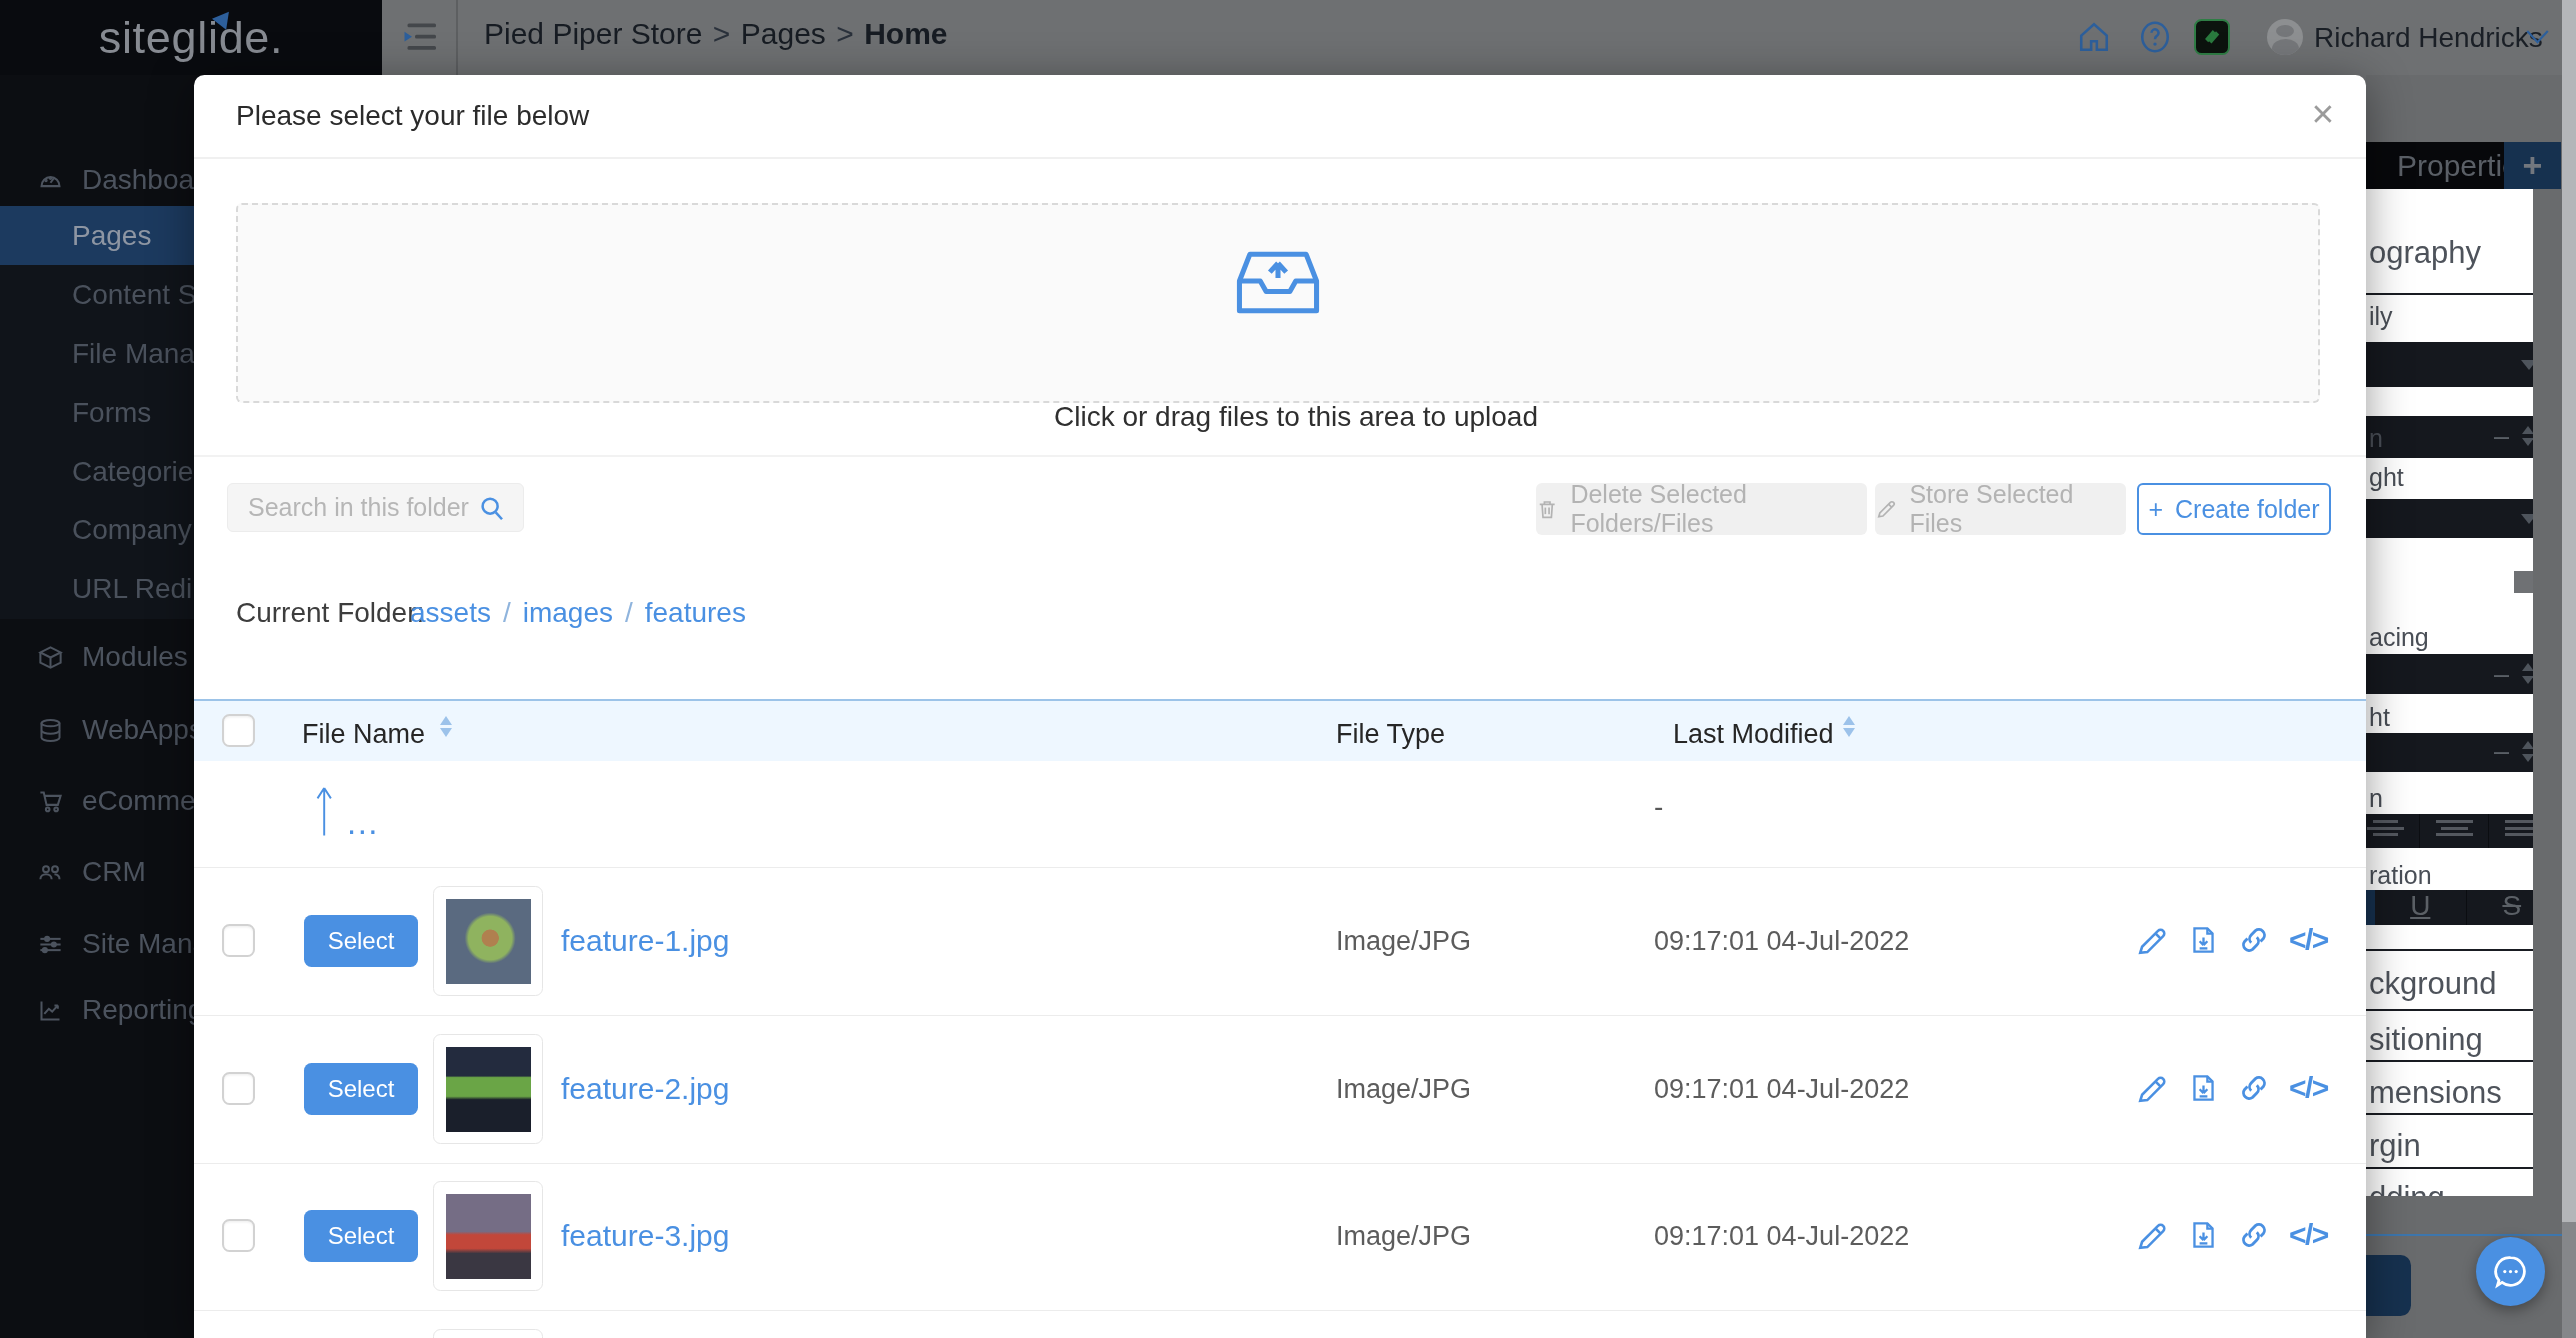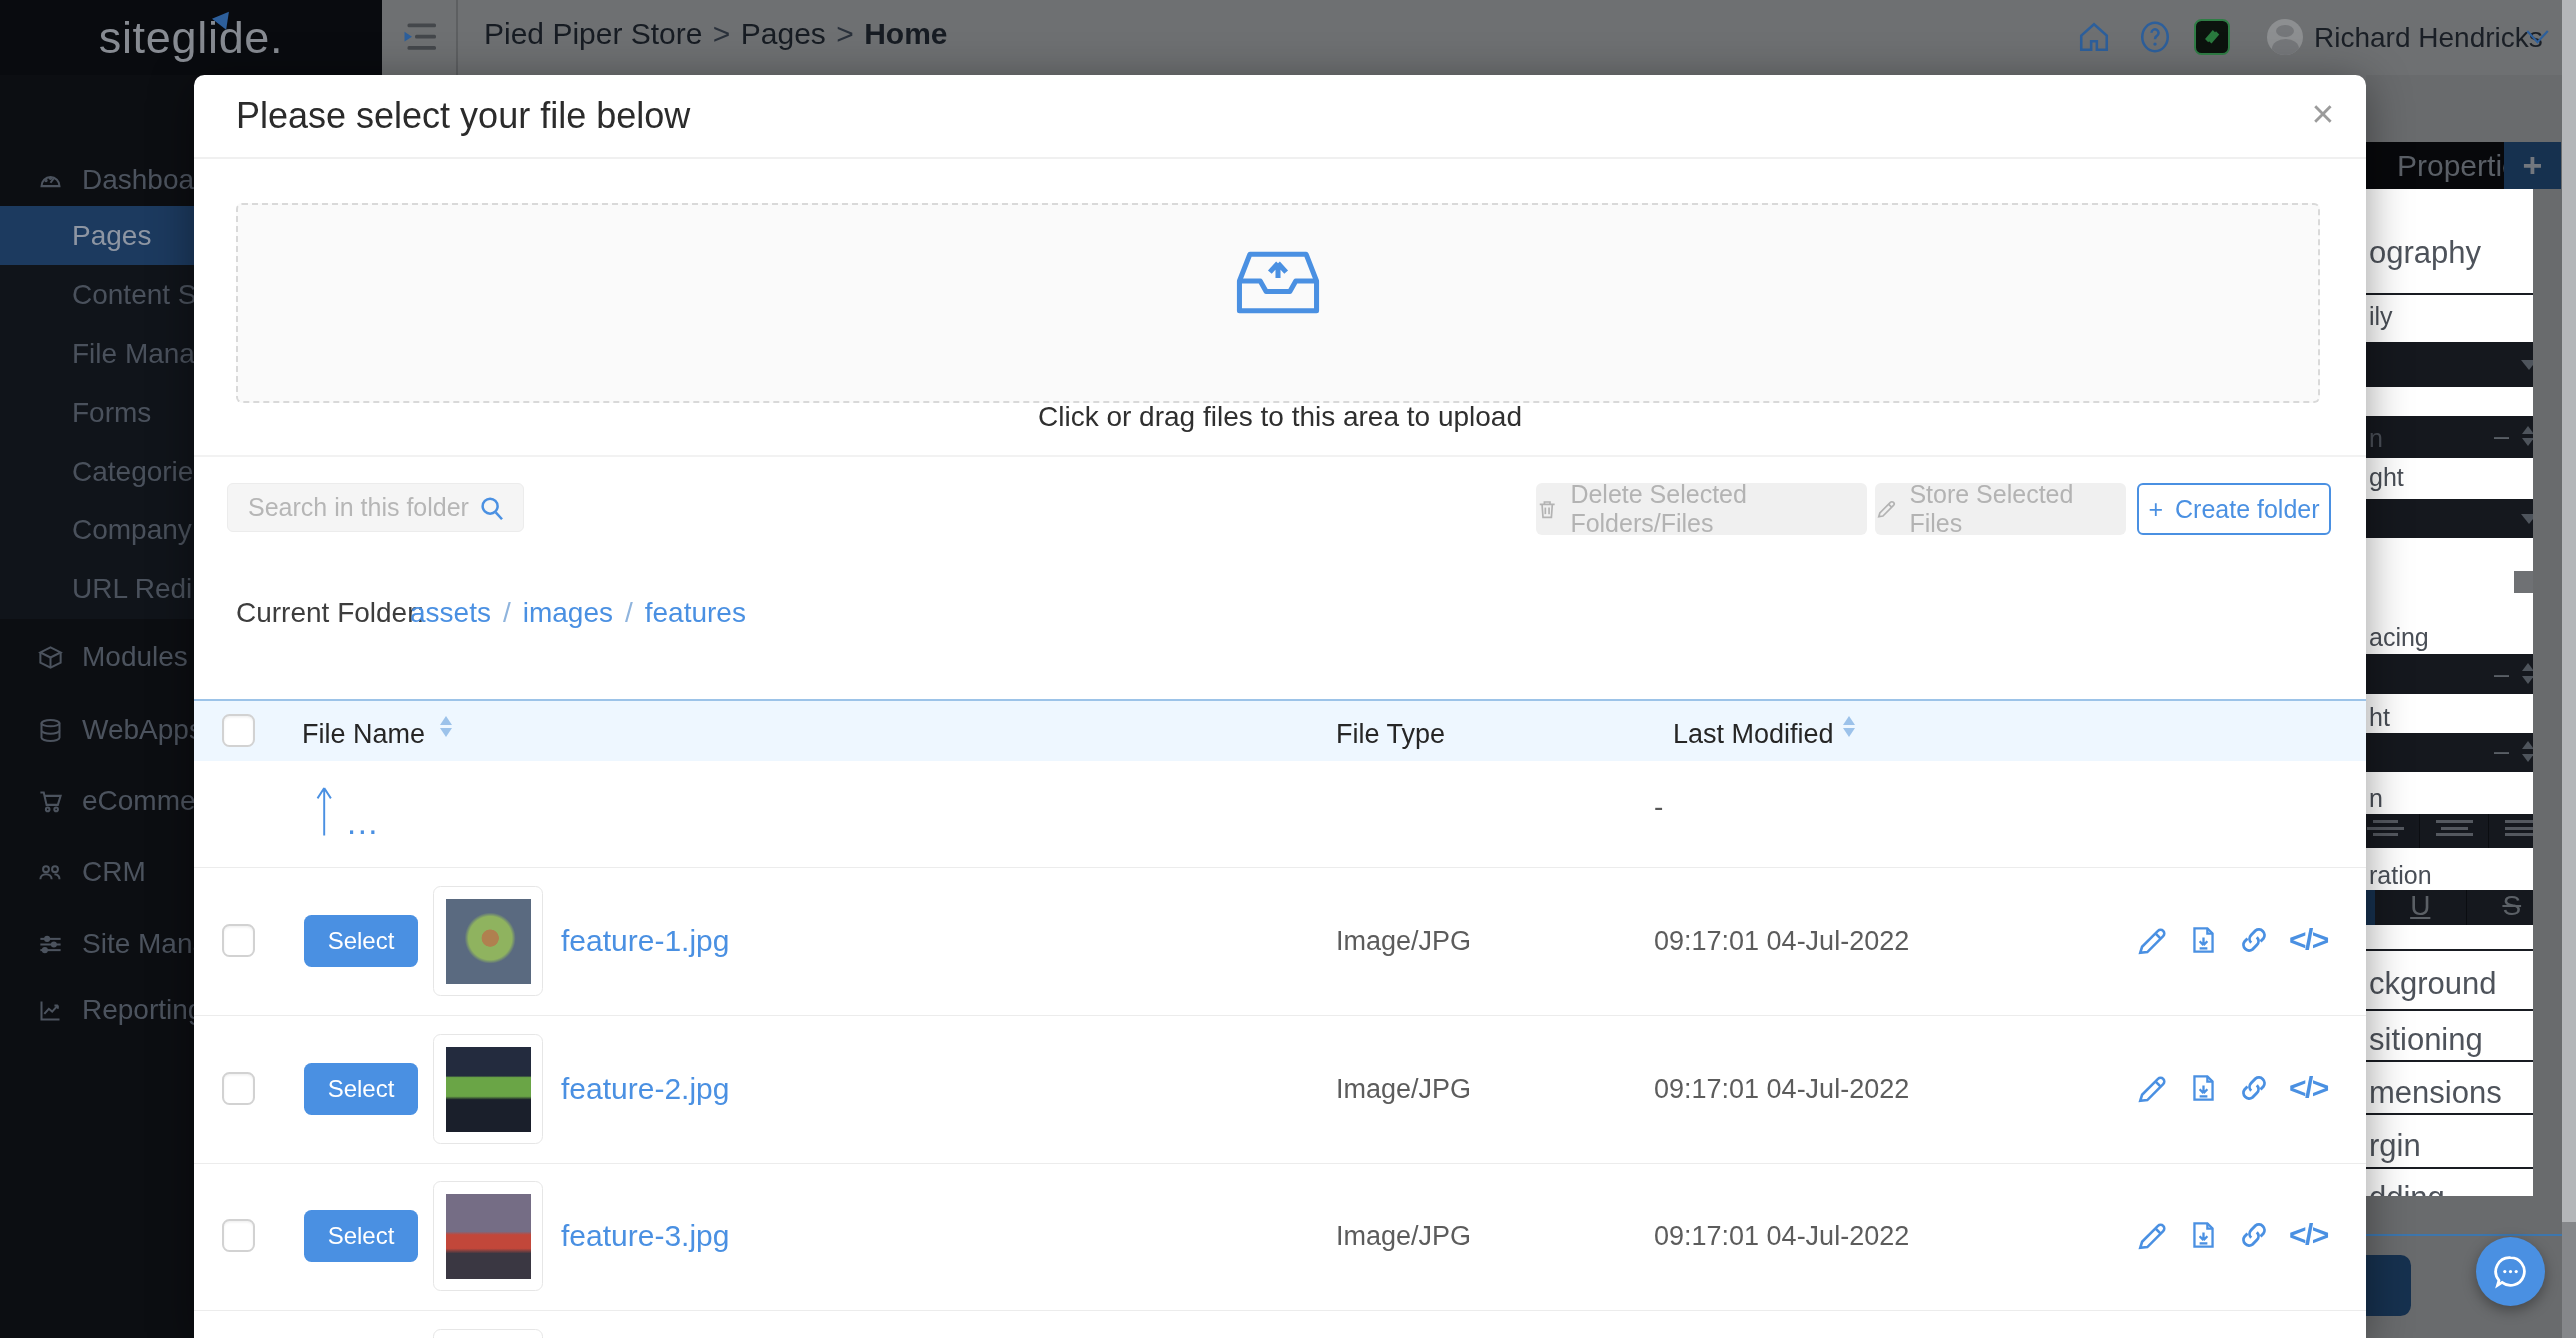--- a/index.html
+++ b/index.html
@@ -49,25 +49,25 @@
   .alignbars i{display:block;height:3px;background:#54585f;margin:3.7px auto;}
   .deco{color:#5b6066;font-size:28px;}
   
   .blueline{left:2366px;top:1234px;width:210px;height:2.2px;background:#3d76ad;}
   .navybtn{left:2333px;top:1255px;width:78px;height:61px;background:#16314f;border-radius:10.4px;}
   .chatfab{left:2476px;top:1237px;width:69px;height:69px;border-radius:50%;background:#4a90e2;display:flex;align-items:center;justify-content:center;box-shadow:0 4.5px 13.4px rgba(0,0,0,.35);}
   .scrolltrack{left:2562px;top:0;width:14px;height:1339px;background:#b4b6b9;}
   .scrollthumb{left:2562px;top:1222px;width:14px;height:116px;background:#85878a;}
   
   .modal{left:194px;top:75px;width:2172px;height:1264px;background:#ffffff;border-radius:10.4px 10.4px 0 0;box-shadow:0 7.5px 45px rgba(0,0,0,.4);overflow:hidden;}
-  .m-title{left:42px;top:0;height:82px;display:flex;align-items:center;font-size:36px;color:#2b2b2b;}
+  .m-title{left:42px;top:0;height:82px;display:flex;align-items:center;font-size:28px;color:#2b2b2b;}
   .m-close{left:2103px;top:13.4px;width:52px;height:52px;display:flex;align-items:center;justify-content:center;font-size:39px;color:#9b9b9b;cursor:pointer;}
   .m-hdiv{left:0;top:82px;width:2172px;height:1.5px;background:#f0f0f0;}
   .dropzone{left:42px;top:128px;width:2084px;height:200px;border:2.2px dashed #d9d9d9;border-radius:6px;background:#fafafa;box-sizing:border-box;}
-  .dz-hint{left:0;top:326px;width:2172px;text-align:center;font-size:28px;color:#2f2f2f;position:absolute;}
+  .dz-hint{left:0;top:326px;width:2172px;text-align:center;font-size:28px;color:#2f2f2f;position:absolute;padding-left:16px;}
   .sec-div{left:0;top:380px;width:2172px;height:1.5px;background:#f2f2f2;}
   .search{left:33px;top:408px;width:297px;height:49px;background:#f5f5f5;border:1.5px solid #ececec;border-radius:6px;box-sizing:border-box;display:flex;align-items:center;}
   .search input{border:0;outline:0;background:transparent;font-size:25px;color:#555;width:224px;margin-left:18px;font-family:"Liberation Sans",sans-serif;}
   .search input::placeholder{color:#b6b6b6;}
   .btn{position:absolute;top:408px;height:52px;border-radius:6px;display:flex;align-items:center;justify-content:center;gap:12px;font-size:25px;box-sizing:border-box;}
   .btn-dis{background:#f0f0f0;color:#b3b3b3;}
   .btn-create{background:#fff;border:2.2px solid #4a90e2;color:#4a90e2;}
   .cf-label{left:42px;top:522px;font-size:28px;color:#3d3d3d;position:absolute;}
   .cf-links{left:216px;top:522px;position:absolute;font-size:28px;color:#4a90e2;display:flex;gap:12px;}
   .cf-links .sep{color:#8fb4dd;}

